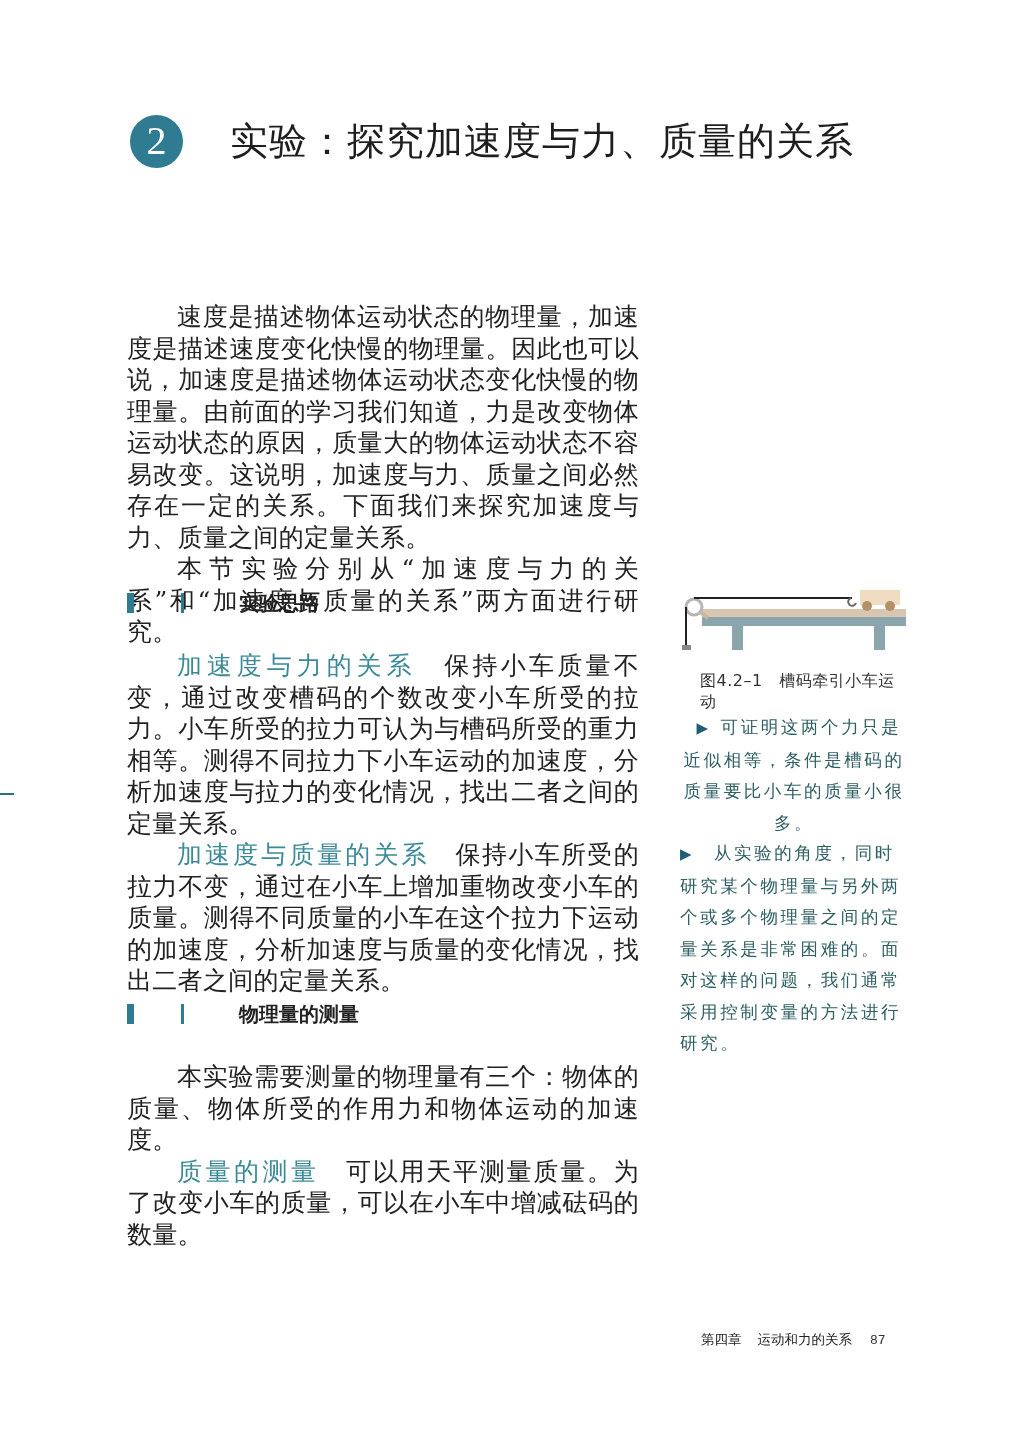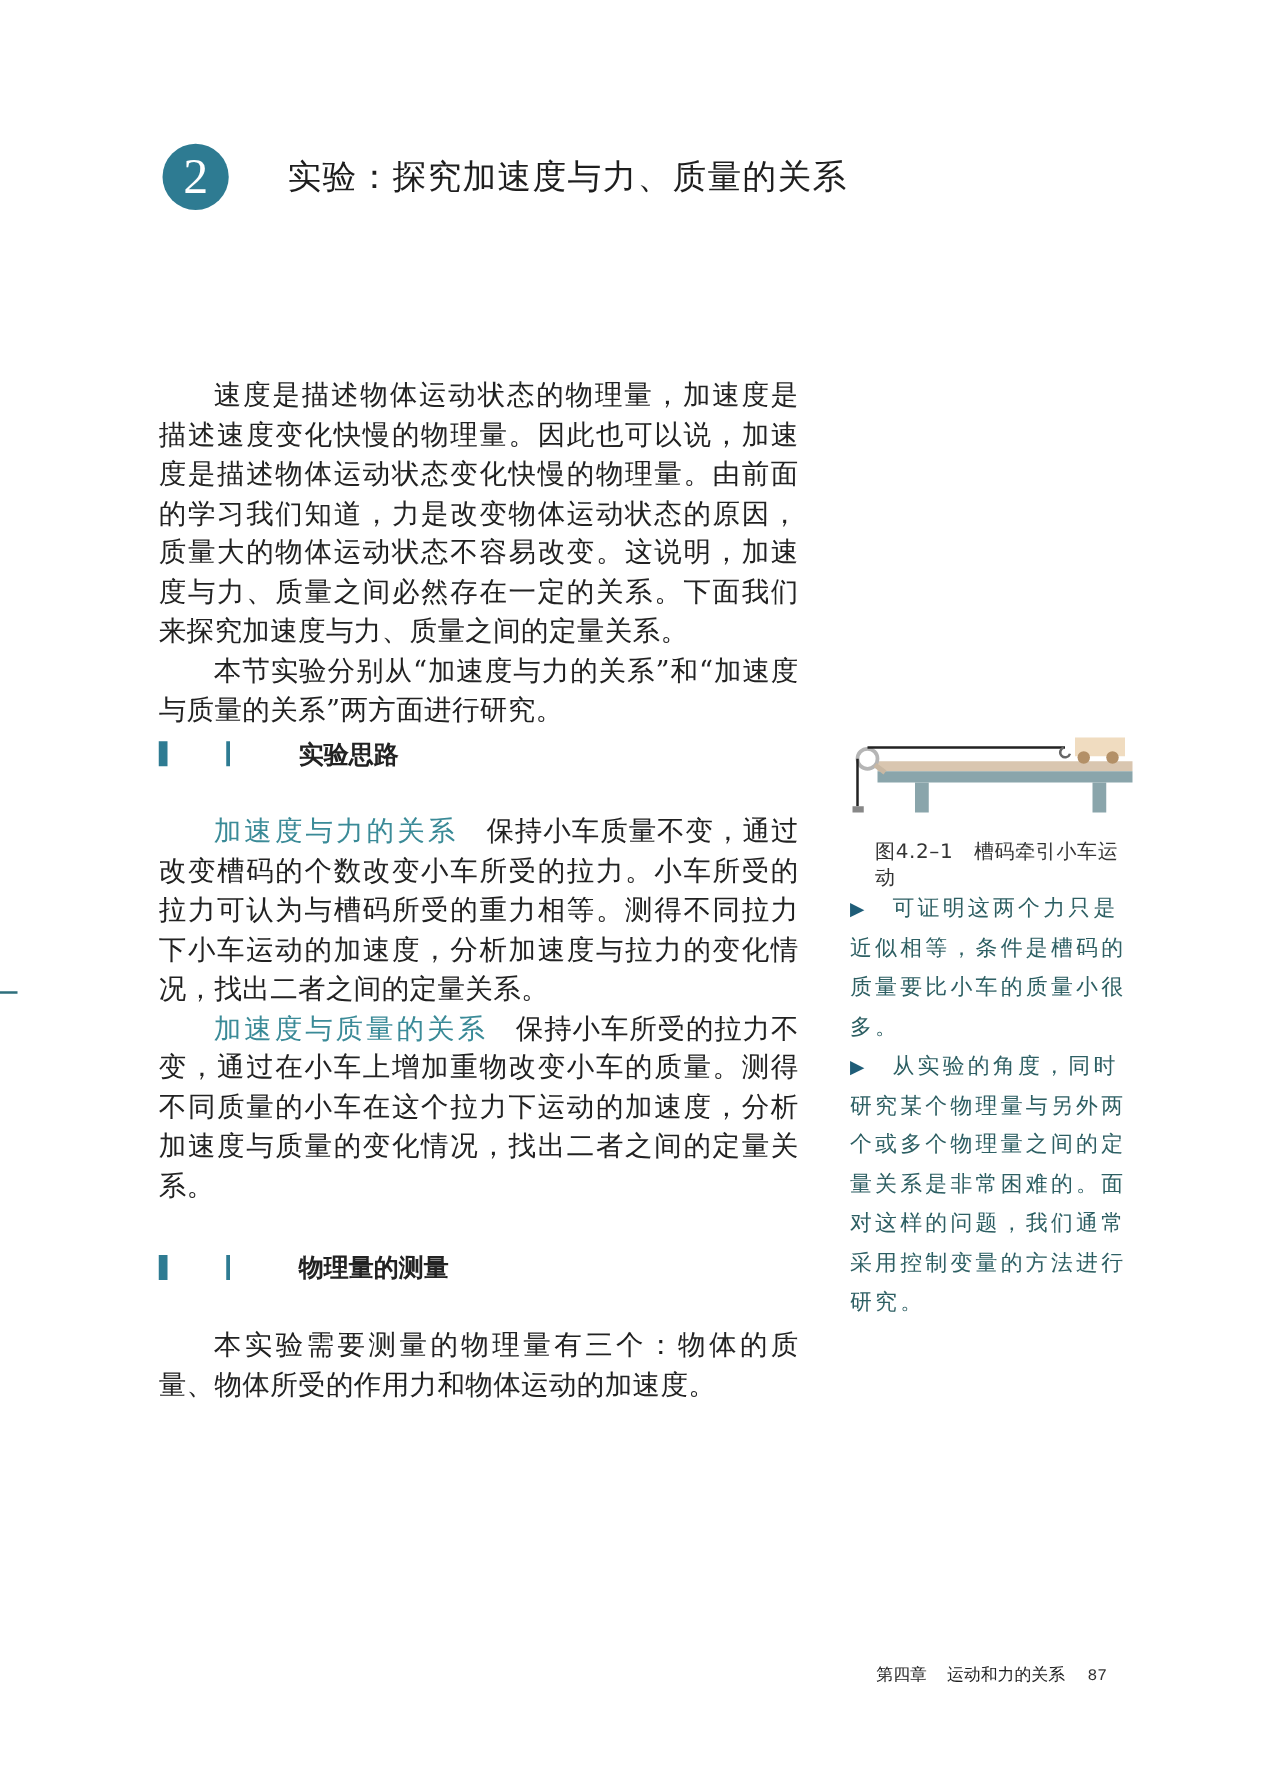--- a/index.html
+++ b/index.html
@@ -6,24 +6,24 @@
   body {
     width:1020px; height:1432px; background:#ffffff; position:relative; overflow:hidden;
     font-family:"DejaVu Serif","Liberation Serif",serif; color:#222;
   }
   .title-wrap { position:absolute; left:130px; top:112px; height:58px; display:flex; align-items:center; }
   .num-circle {
     width:53px; height:53px; border-radius:50%; background:#2e7b92; color:#fff;
     display:flex; align-items:center; justify-content:center;
     font-family:"Liberation Serif","DejaVu Serif",serif; font-size:40px; line-height:1;
   }
-  .title { margin-left:47px; font-size:27px; color:#1e1e1e; letter-spacing:1px; font-family:"DejaVu Serif",serif;text-align:right; }
+  .title { margin-left:47px; font-size:38px; color:#1e1e1e; letter-spacing:1px; font-family:"DejaVu Serif",serif;text-align:right; }
 
   .main { position:absolute; left:127px; width:512px; }
-  .para { font-size:22px; line-height:31.5px; margin:0; text-align:justify; letter-spacing:0.3px; }
+  .para { font-size:25px; line-height:31.5px; margin:0; text-align:justify; letter-spacing:0.3px; }
   .indent { text-indent:2em; }
   .kw { color:#3a8a97; font-family:"DejaVu Serif",serif; letter-spacing:2px; }
   .kw-gap { display:inline-block; width:1em; }
   .sec-head { display:flex; align-items:center; height:30px;gap:43px; }
   .bar1 { width:7px; height:20px; background:#2e7b92; }
   .bar2 { width:3px; height:20px; background:#2e7b92; margin-left:4px; }
   .sec-title { margin-left:12px; font-family:"DejaVu Sans",sans-serif; font-weight:bold; font-size:20px; color:#222; }
 
   .side { position:absolute; left:680px; width:228px; }
   .note { font-size:17.5px; line-height:31.5px; color:#2d5f63; letter-spacing:2.6px; margin:0; }
@@ -60,20 +60,21 @@
 </div>
 
 <div class="main" style="top:999px;">
   <div class="sec-head">
     <span class="bar1"></span>
     <span class="bar2"></span>
     <span class="sec-title">物理量的测量</span>
   </div>
   <div style="height:32px;"></div>
   <p class="para indent">本实验需要测量的物理量有三个：物体的质量、物体所受的作用力和物体运动的加速度。</p>
+  <p class="para indent"><span class="kw">质量的测量</span><span class="kw-gap"></span><span>可以用天平测量质量。为了改变小车的质量，可以在小车中增减砝码的数量。</span></p>
 </div>
 
 <div class="side" style="top:585px;">
   <svg width="230" height="70" viewBox="0 0 230 70">
     <rect x="22" y="24" width="204" height="8" fill="#d9c6b0"></rect>
     <rect x="22" y="32" width="204" height="9" fill="#8aa5ab"></rect>
     <rect x="52" y="41" width="11" height="24" fill="#8aa5ab"></rect>
     <rect x="194" y="41" width="11" height="24" fill="#8aa5ab"></rect>
     <circle cx="14" cy="22" r="8" fill="none" stroke="#b5b5b5" stroke-width="3"></circle>
     <line x1="20" y1="27" x2="28" y2="33" stroke="#c9b8a3" stroke-width="4"></line>
@@ -81,21 +82,21 @@
     <line x1="6" y1="22" x2="6" y2="60" stroke="#222" stroke-width="2"></line>
     <rect x="2" y="60" width="9" height="5" fill="#888"></rect>
     <path d="M171 13 a4 4 0 1 0 5 5" fill="none" stroke="#666" stroke-width="2"></path>
     <rect x="180" y="5" width="40" height="15" fill="#f0dcc0"></rect>
     <circle cx="187" cy="21" r="5" fill="#b39067"></circle>
     <circle cx="210" cy="21" r="5" fill="#b39067"></circle>
   </svg>
   <div class="caption" style="margin-top:12px; margin-left:20px;">图4.2–1　槽码牵引小车运动</div>
 </div>
 
-<div class="side" style="top:712px;">
+<div class="side" style="top:712px;text-align:center;">
   <p class="note"><span class="tri">▶</span><span>可证明这两个力只是近似相等，条件是槽码的质量要比小车的质量小很多。</span></p>
 </div>
 
 <div class="side" style="top:838px;">
   <p class="note"><span class="tri">▶</span><span>从实验的角度，同时研究某个物理量与另外两个或多个物理量之间的定量关系是非常困难的。面对这样的问题，我们通常采用控制变量的方法进行研究。</span></p>
 </div>
 
 <div class="margin-tick"></div>
 
 <div class="footer">

